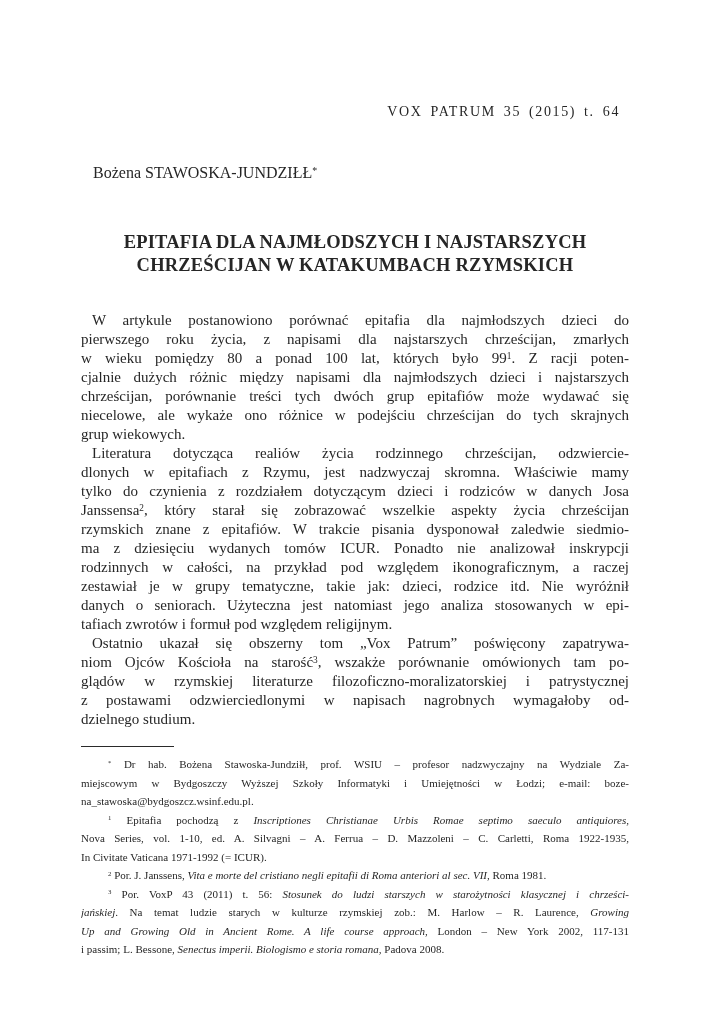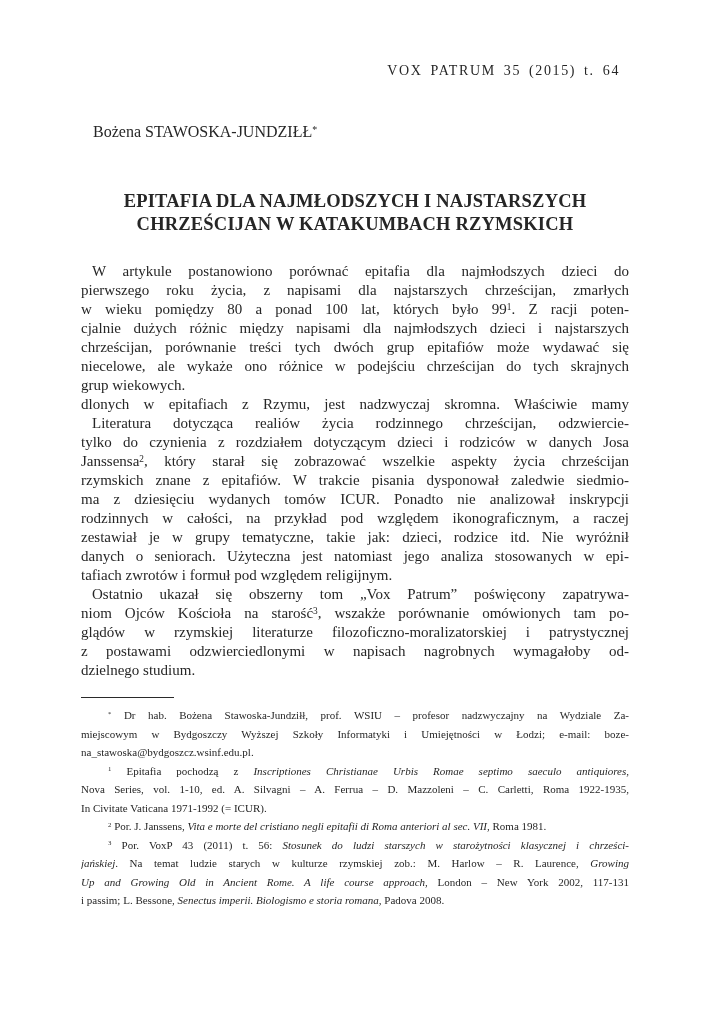--- a/index.html
+++ b/index.html
@@ -12,21 +12,21 @@
     color: #262626;
     overflow: hidden;
   }
   .content {
     position: absolute;
     left: 81px;
     top: 0;
     width: 548px;
   }
   .journal-header {
-    margin-top: 62px;
+    margin-top: 103px;
     text-align: right;
     padding-right: 9px;
     font-size: 14px;
     line-height: 18px;
     letter-spacing: 1.6px;
     word-spacing: 3px;
     white-space: nowrap;
   }
   .author-line {
     margin-top: 42px;
@@ -35,21 +35,21 @@
     line-height: 20px;
   }
   .article-title {
     margin-top: 48px;
     text-align: center;
     font-weight: 700;
     font-size: 18.5px;
     line-height: 23px;
     letter-spacing: 0.2px;
   }
-  .body-text { margin-top: 26px; }
+  .body-text { margin-top: 34px; }
   .para { margin: 0; }
   .tline {
     overflow: hidden;
   }
   .body-text .tline {
     font-size: 15px;
     height: 19px;
     line-height: 19px;
   }
   .footnotes .tline {
@@ -98,22 +98,22 @@
         <div class="para">
           <div class="tline first just"><span>W artykule postanowiono porównać epitafia dla najmłodszych dzieci do</span></div>
           <div class="tline just"><span>pierwszego roku życia, z napisami dla najstarszych chrześcijan, zmarłych</span></div>
           <div class="tline just"><span>w wieku pomiędzy 80 a ponad 100 lat, których było 99</span><span class="sup">1</span><span>. Z racji poten-</span></div>
           <div class="tline just"><span>cjalnie dużych różnic między napisami dla najmłodszych dzieci i najstarszych</span></div>
           <div class="tline just"><span>chrześcijan, porównanie treści tych dwóch grup epitafiów może wydawać się</span></div>
           <div class="tline just"><span>niecelowe, ale wykaże ono różnice w podejściu chrześcijan do tych skrajnych</span></div>
           <div class="tline last"><span>grup wiekowych.</span></div>
         </div>
         <div class="para">
+          <div class="tline first just"><span>Literatura dotycząca realiów życia rodzinnego chrześcijan, odzwiercie-</span></div>
           <div class="tline just"><span>dlonych w epitafiach z Rzymu, jest nadzwyczaj skromna. Właściwie mamy</span></div>
-          <div class="tline first just"><span>Literatura dotycząca realiów życia rodzinnego chrześcijan, odzwiercie-</span></div>
           <div class="tline just"><span>tylko do czynienia z rozdziałem dotyczącym dzieci i rodziców w danych Josa</span></div>
           <div class="tline just"><span>Janssensa</span><span class="sup">2</span><span>, który starał się zobrazować wszelkie aspekty życia chrześcijan</span></div>
           <div class="tline just"><span>rzymskich znane z epitafiów. W trakcie pisania dysponował zaledwie siedmio-</span></div>
           <div class="tline just"><span>ma z dziesięciu wydanych tomów ICUR. Ponadto nie analizował inskrypcji</span></div>
           <div class="tline just"><span>rodzinnych w całości, na przykład pod względem ikonograficznym, a raczej</span></div>
           <div class="tline just"><span>zestawiał je w grupy tematyczne, takie jak: dzieci, rodzice itd. Nie wyróżnił</span></div>
           <div class="tline just"><span>danych o seniorach. Użyteczna jest natomiast jego analiza stosowanych w epi-</span></div>
           <div class="tline last"><span>tafiach zwrotów i formuł pod względem religijnym.</span></div>
         </div>
         <div class="para">

